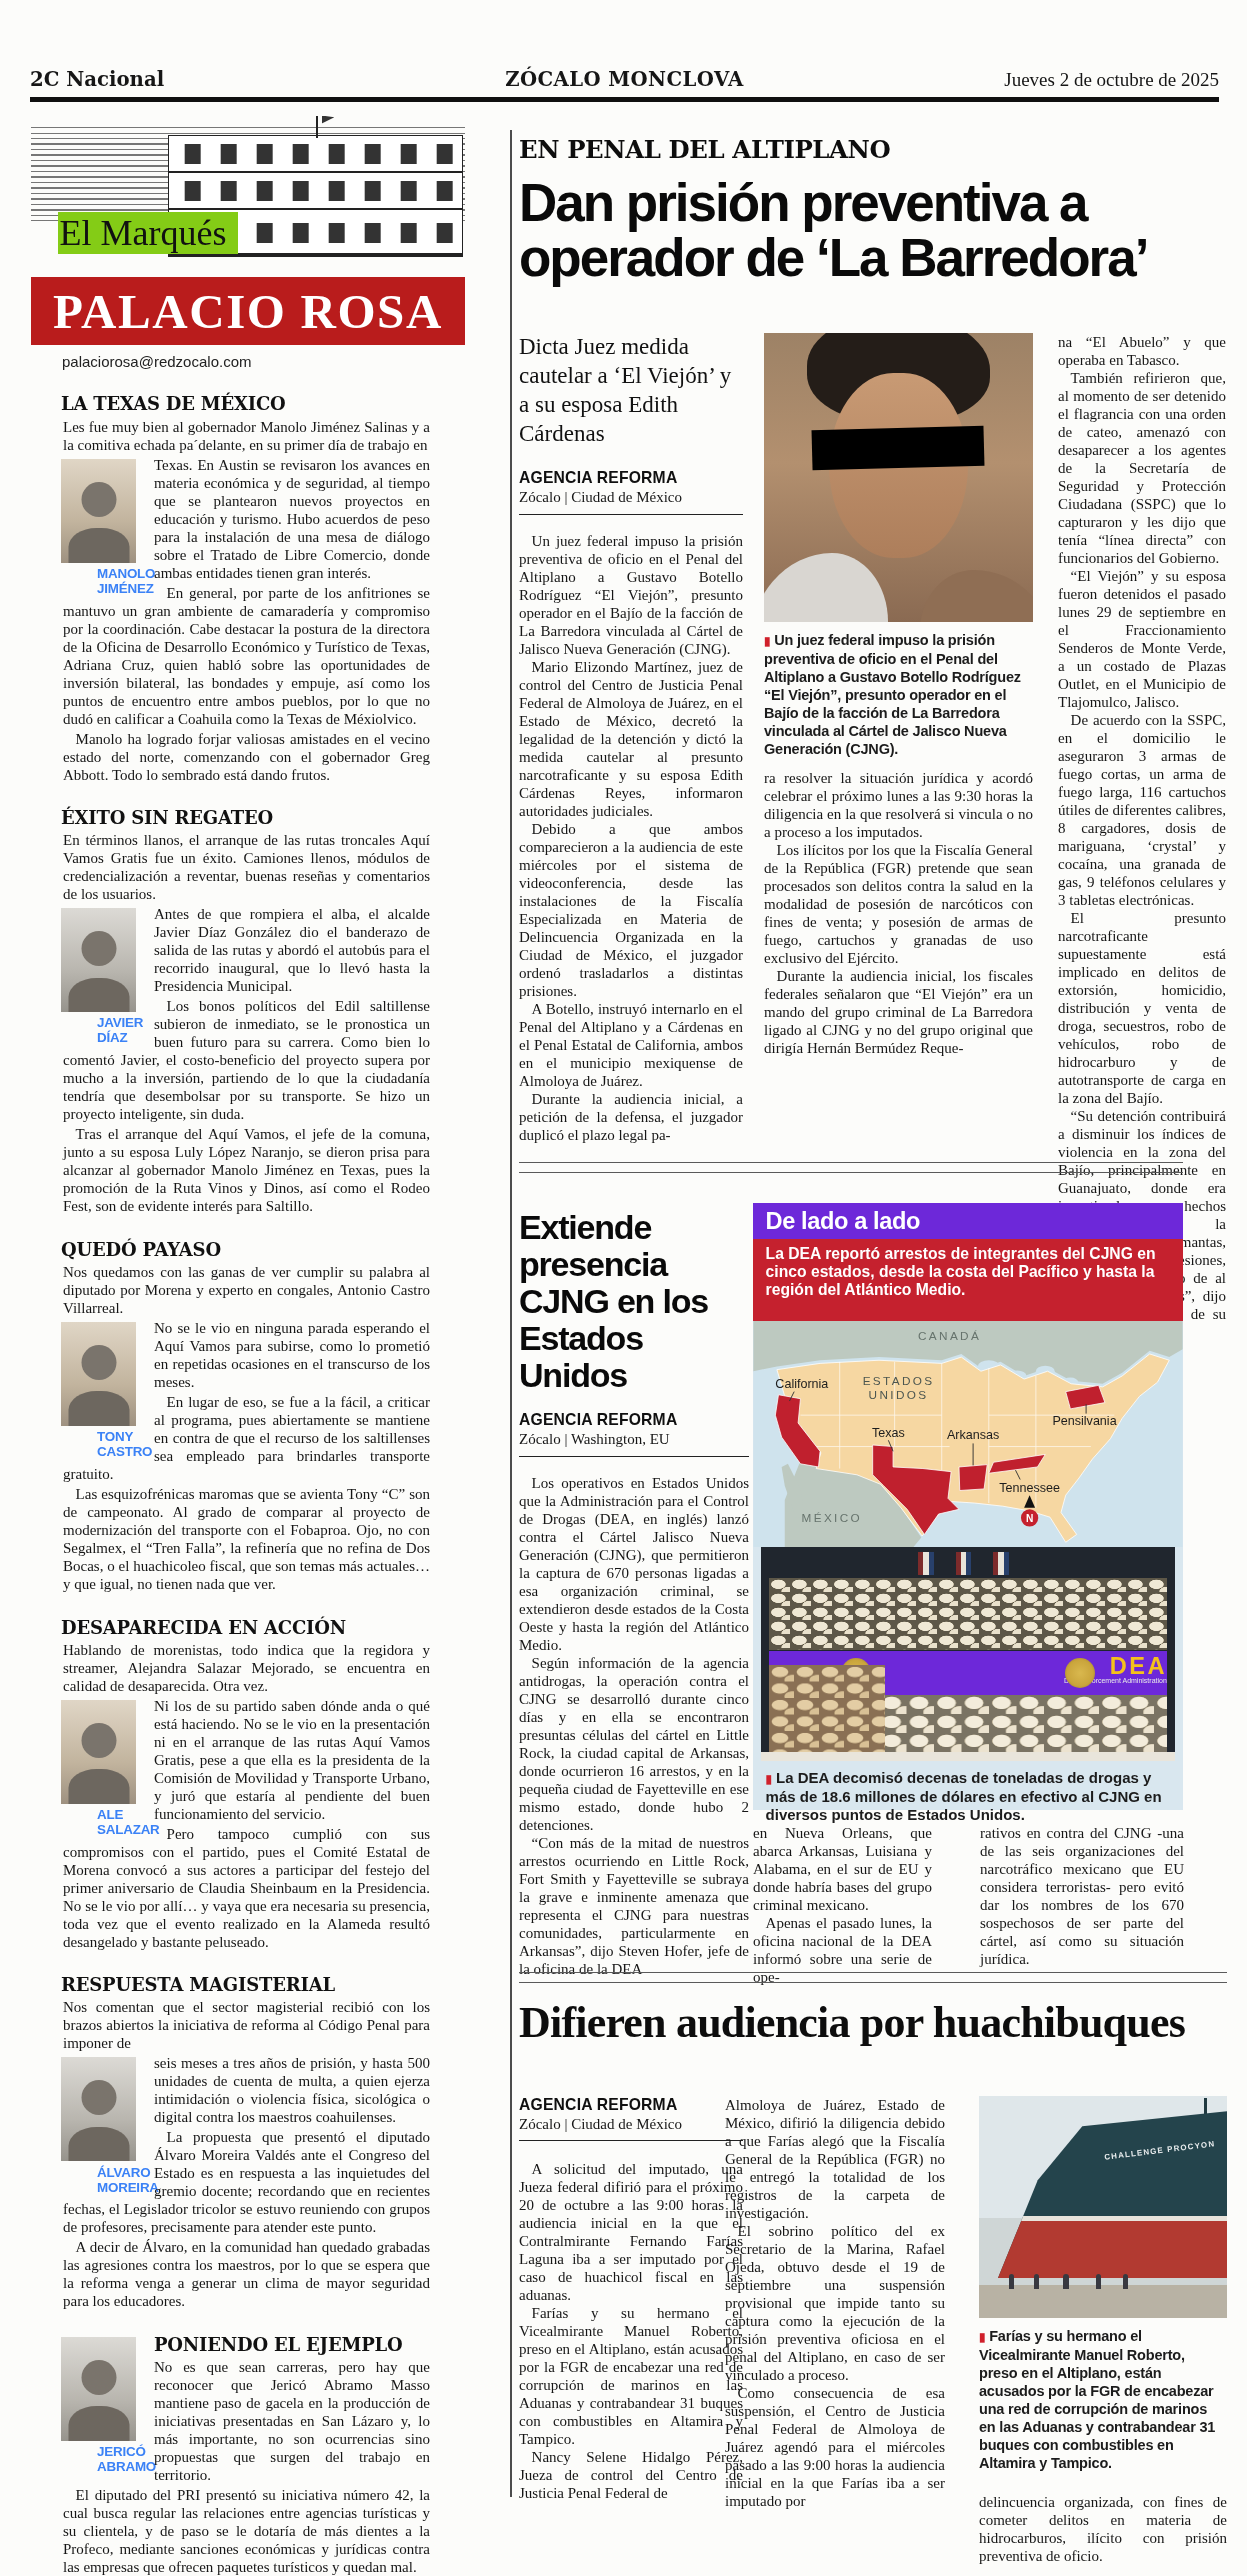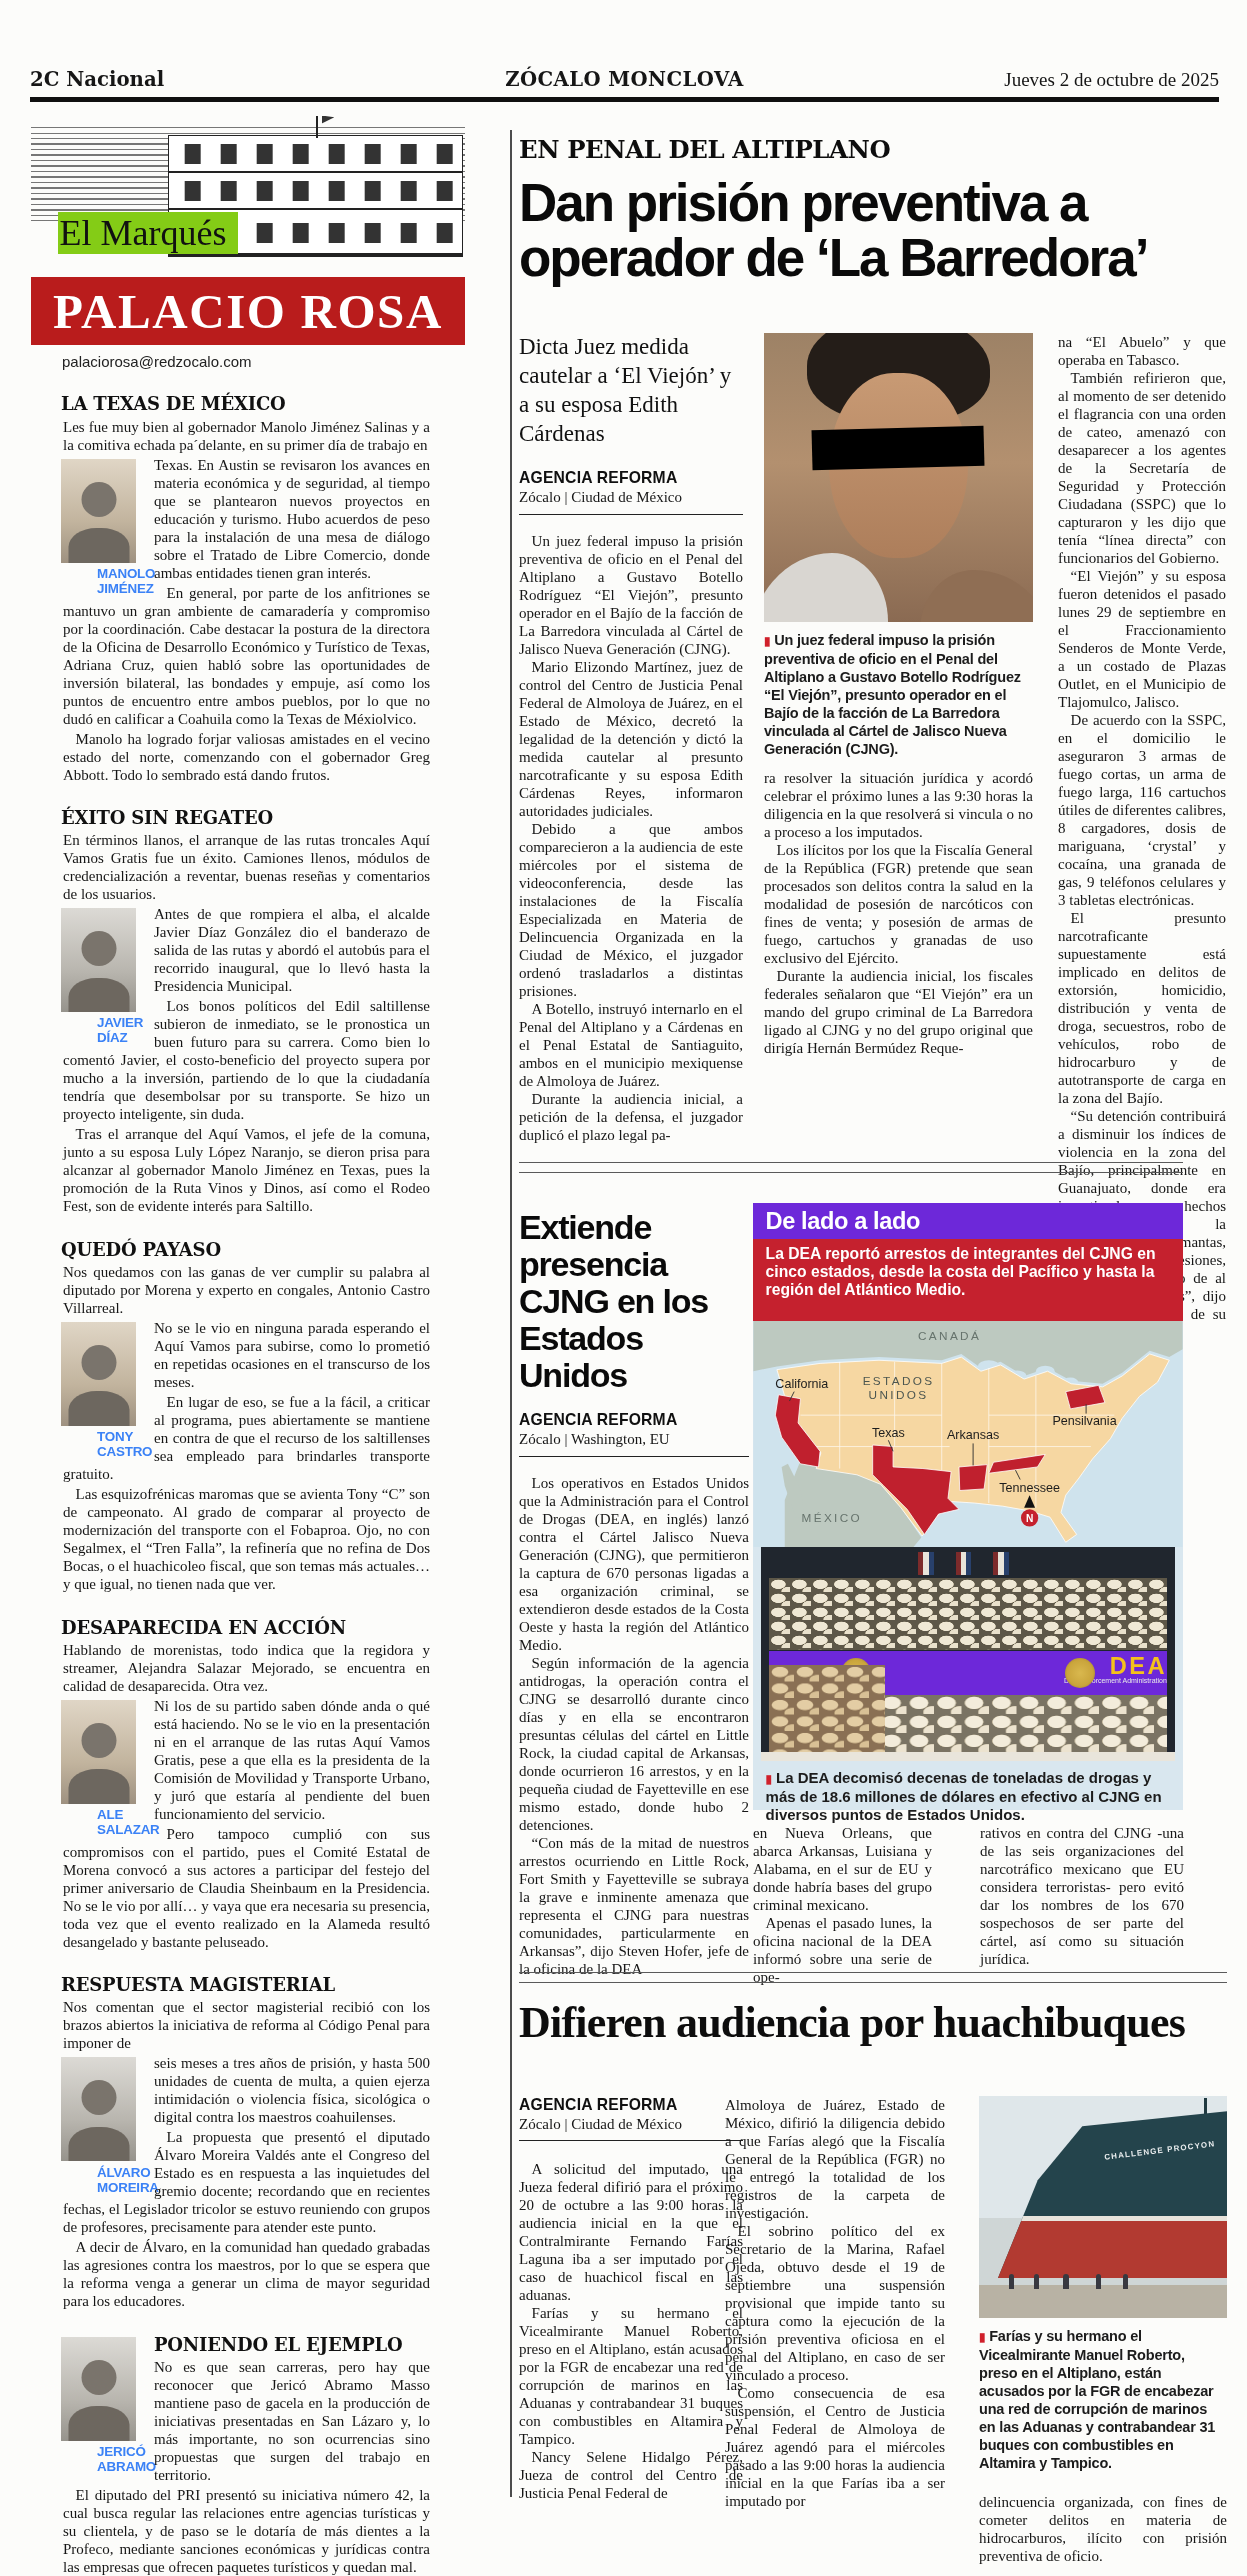--- a/index.html
+++ b/index.html
@@ -304,21 +304,21 @@
         <div class="deck">Dicta Juez medida cautelar a ‘El Viejón’ y a su esposa Edith Cárdenas</div>
         <div class="bybox">
           <div class="byline">AGENCIA REFORMA</div>
           <div class="dateline">Zócalo | Ciudad de México</div>
           <div class="by-rule"></div>
         </div>
         <div class="colbody">
             <p>Un juez federal impuso la prisión preventiva de oficio en el Penal del Altiplano a Gustavo Botello Rodríguez “El Viejón”, presunto operador en el Bajío de la facción de La Barredora vinculada al Cártel de Jalisco Nueva Generación (CJNG).</p>
             <p>Mario Elizondo Martínez, juez de control del Centro de Justicia Penal Federal de Almoloya de Juárez, en el Estado de México, decretó la legalidad de la detención y dictó la medida cautelar al presunto narcotraficante y su esposa Edith Cárdenas Reyes, informaron autoridades judiciales.</p>
             <p>Debido a que ambos comparecieron a la audiencia de este miércoles por el sistema de videoconferencia, desde las instalaciones de la Fiscalía Especializada en Materia de Delincuencia Organizada en la Ciudad de México, el juzgador ordenó trasladarlos a distintas prisiones.</p>
-            <p>A Botello, instruyó internarlo en el Penal del Altiplano y a Cárdenas en el Penal Estatal de Santiaguito, ambos en el municipio mexiquense de Almoloya de Juárez.</p>
+            <p>A Botello, instruyó internarlo en el Penal del Altiplano y a Cárdenas en el Penal Estatal de California, ambos en el municipio mexiquense de Almoloya de Juárez.</p>
             <p>Durante la audiencia inicial, a petición de la defensa, el juzgador duplicó el plazo legal pa-</p>
           </div>
       </div>
 
       <div class="mc2">
         <div class="mugshot">
           <div class="hair"></div>
           <div class="face"></div>
           <div class="sh-l"></div>
           <div class="sh-r"></div>

